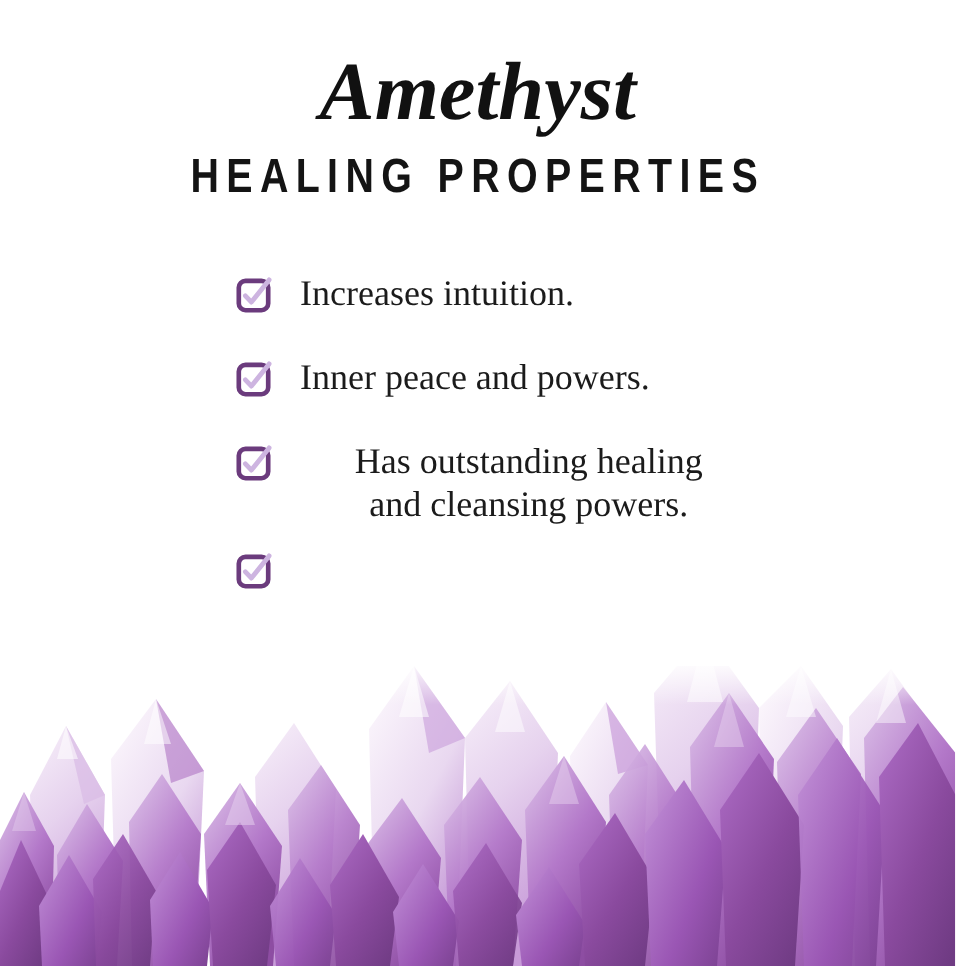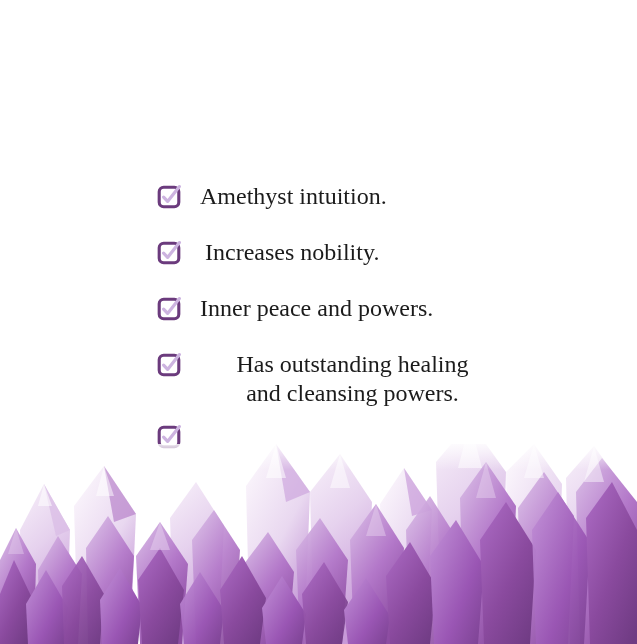--- a/index.html
+++ b/index.html
@@ -97,42 +97,37 @@
     height: 200px;
     overflow: hidden;
   }
   .crystals svg { display: block; }
 </style>
 </head>
 <body>
 
 <div id="poster">
 
+  <div class="title-block">
+    <div class="main-title">Amethyst</div>
+    <div class="sub-title">HEALING PROPERTIES</div>
+  </div>
 
   <div class="list">
 
     <div class="list-item">
       <span class="cb">
         <svg width="25" height="25" viewBox="0 0 25 25">
           <rect x="2.2" y="3.2" width="19.6" height="19.6" rx="4.5" ry="4.5" fill="#ffffff" stroke="#6b3b7d" stroke-width="3.1"></rect>
           <path d="M6.6 13.2 L10.6 17.4 L22.4 2.6" fill="none" stroke="#cdb4e0" stroke-width="3.2" stroke-linecap="round" stroke-linejoin="round"></path>
         </svg>
       </span>
-      <span class="item-text">Amethyst intuition.</span>
-    </div>
-
-    <div class="list-item">
-      <span class="cb">
-        <svg width="25" height="25" viewBox="0 0 25 25">
-          <rect x="2.2" y="3.2" width="19.6" height="19.6" rx="4.5" ry="4.5" fill="#ffffff" stroke="#6b3b7d" stroke-width="3.1"></rect>
-          <path d="M6.6 13.2 L10.6 17.4 L22.4 2.6" fill="none" stroke="#cdb4e0" stroke-width="3.2" stroke-linecap="round" stroke-linejoin="round"></path>
-        </svg>
-      </span>
-      <span class="item-text indent-1">Increases nobility.</span>
-    </div>
+      <span class="item-text">Increases intuition.</span>
+    </div>
+
 
     <div class="list-item">
       <span class="cb">
         <svg width="25" height="25" viewBox="0 0 25 25">
           <rect x="2.2" y="3.2" width="19.6" height="19.6" rx="4.5" ry="4.5" fill="#ffffff" stroke="#6b3b7d" stroke-width="3.1"></rect>
           <path d="M6.6 13.2 L10.6 17.4 L22.4 2.6" fill="none" stroke="#cdb4e0" stroke-width="3.2" stroke-linecap="round" stroke-linejoin="round"></path>
         </svg>
       </span>
       <span class="item-text">Inner peace and powers.</span>
     </div>

